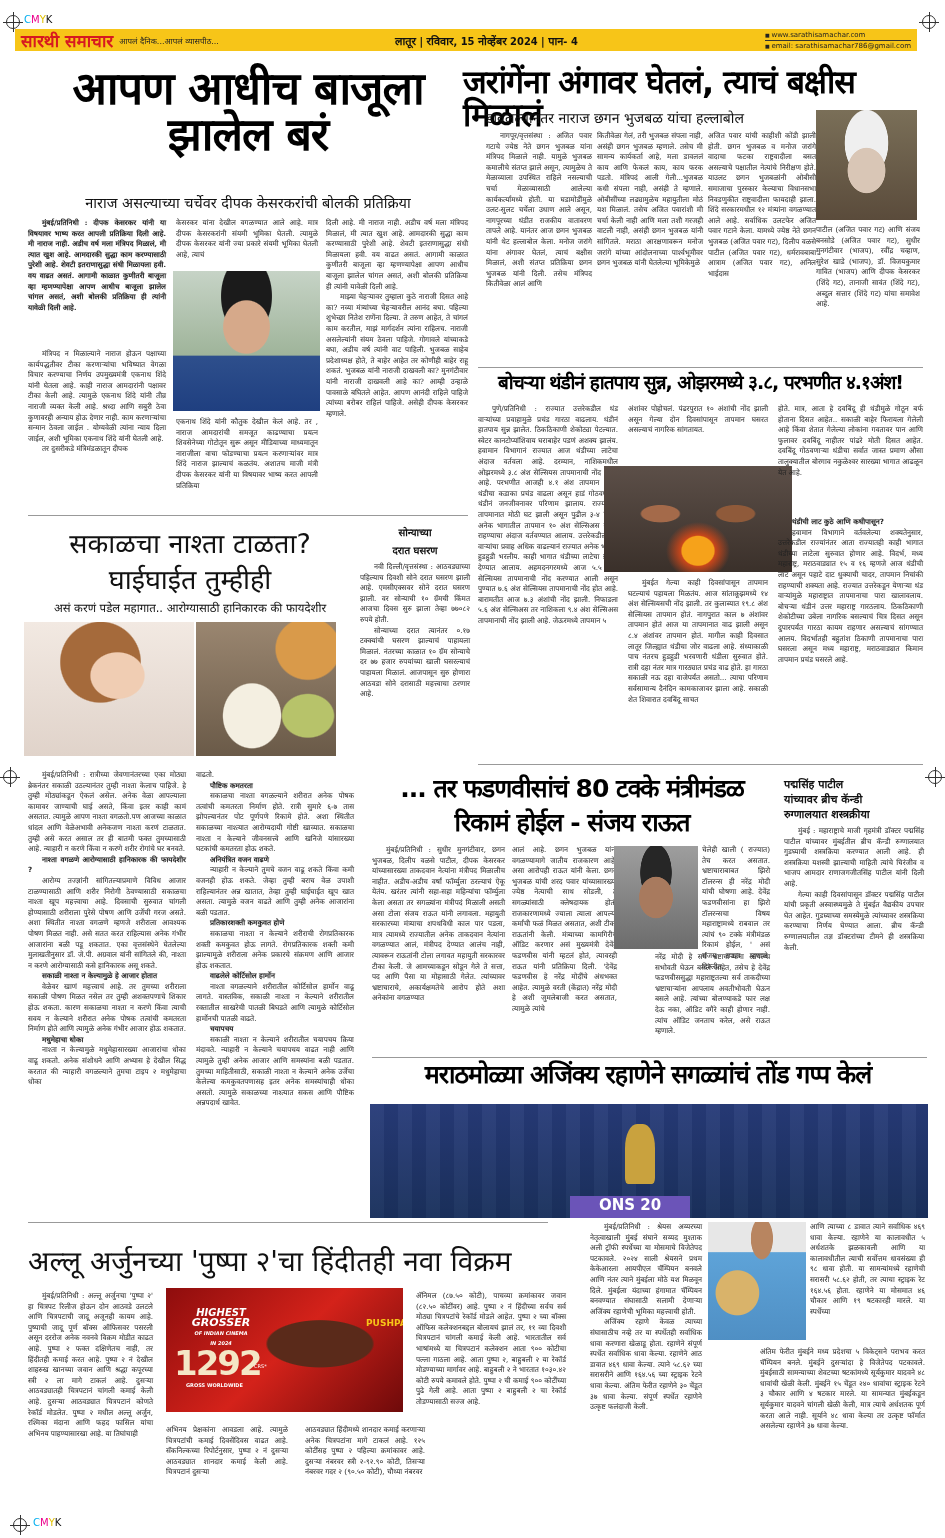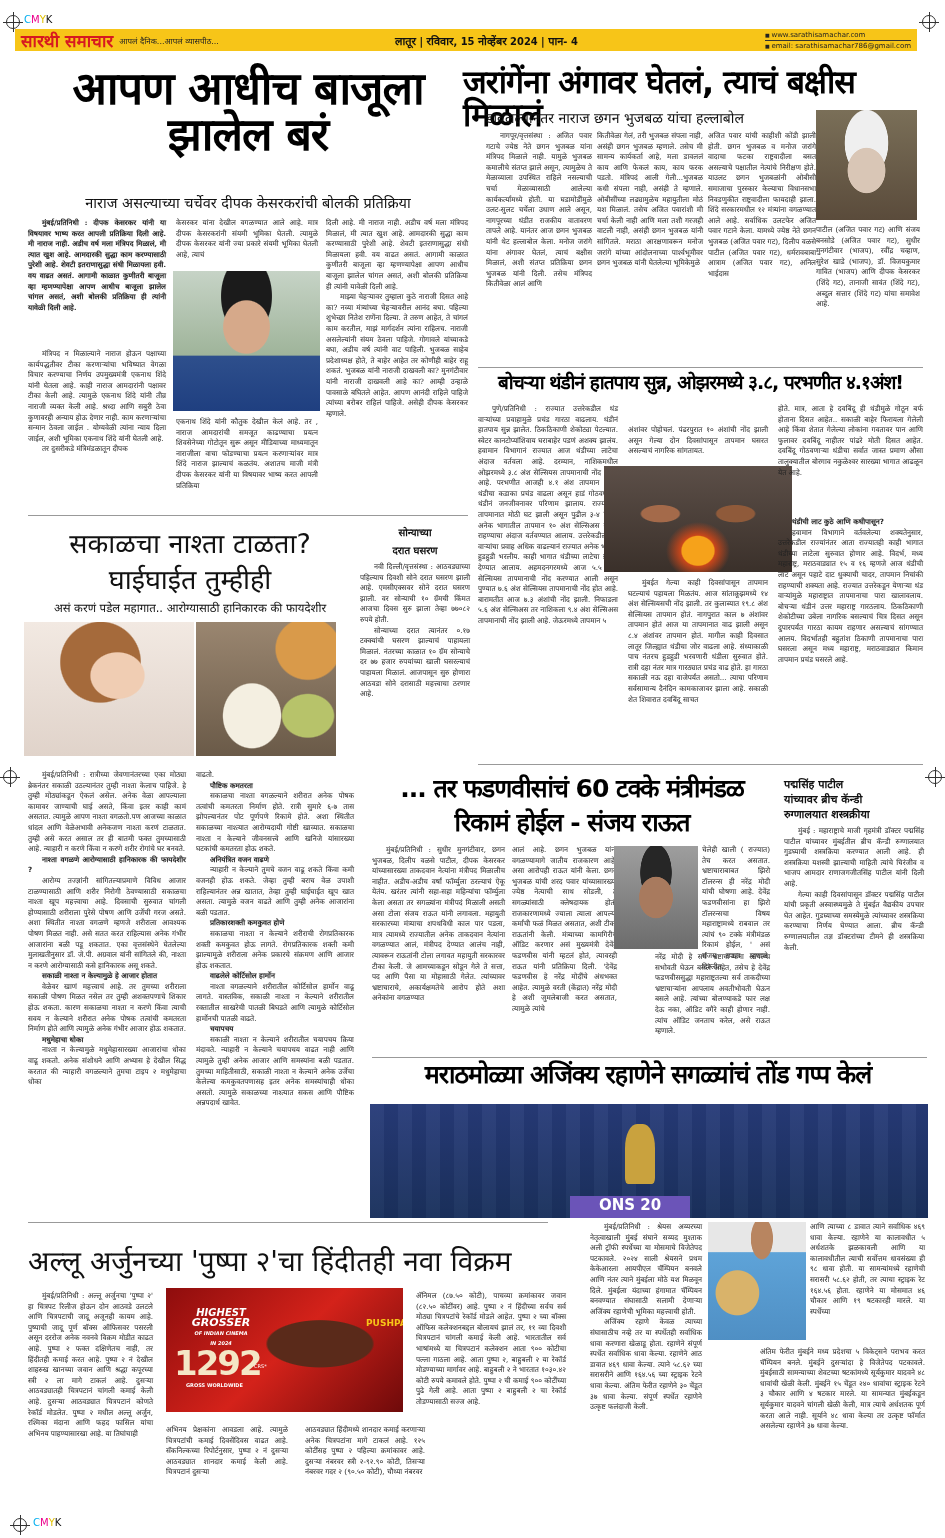--- a/index.html
+++ b/index.html
@@ -84,21 +84,21 @@
 <div class="photo" style="left:816px; top:110px; width:101px; height:110px; background: radial-gradient(ellipse at 50% 55%, #d9c6b6 0 26%, transparent 27%), radial-gradient(ellipse at 50% 30%, #efefef 0 30%, transparent 31%), linear-gradient(180deg, #7a6f58 0%, #5a4b3b 100%);"></div>
 <div class="abs body" style="left:816px; top:225px; width:104px;">
     <p style="text-indent:0">पाटील (अजित पवार गट) आणि संजय बनसोडे (अजित पवार गट), सुधीर मुनगंटीवार (भाजप), रवींद्र चव्हाण, सुरेश खाडे (भाजप), डॉ. विजयकुमार गावित (भाजप) आणि दीपक केसरकर (शिंदे गट), तानाजी सावंत (शिंदे गट), अब्दुल सत्तार (शिंदे गट) यांचा समावेश आहे.</p>
   </div>
 <div class="rule" style="left:478px; top:367px; width:445px;"></div>
 
 <div class="abs h-huge" style="left:478px; top:373px; width:445px; font-size:19px; text-align:center;">बोचऱ्या थंडीनं हातपाय सुन्न, ओझरमध्ये ३.८, परभणीत ४.१अंश!</div>
 <div class="abs body" style="left:478px; top:404px; width:140px;">
     <p>पुणे/प्रतिनिधी : राज्यात उत्तरेकडील थंड वाऱ्यांच्या प्रवाहामुळे प्रचंड गारठा वाढलाय. थंडीनं हातपाय सुन्न झालेत. ठिकठिकाणी शेकोट्या पेटल्यात. स्वेटर कानटोप्यांशिवाय घराबाहेर पडणं अशक्य झालंय. हवामान विभागानं राज्यात आज थंडीच्या लाटेचा अंदाज वर्तवला आहे. दरम्यान, नाशिकमधील ओझरमध्ये ३.८ अंश सेल्सियस तापमानाची नोंद झाली आहे. परभणीत आजही ४.१ अंश तापमान आहे. थंडीचा कडाका प्रचंड वाढला असून हाडं गोठवणाऱ्या थंडीनं जनजीवनावर परिणाम झालाय. राज्यातील तापमानात मोठी घट झाली असून पुढील ३-४ दिवस अनेक भागातील तापमान १० अंश सेल्सिअस खाली राहण्याचा अंदाज वर्तवण्यात आलाय. उत्तरेकडील थंड वाऱ्यांचा प्रवाह अधिक वाढल्यानं राज्यात अनेक भागात हुडहुडी भरलीय. काही भागात थंडीच्या लाटेचा इशारा देण्यात आलाय. अहमदनगरमध्ये आज ५.५ अंश सेल्सियस तापमानाची नोंद करण्यात आली असून पुण्यात ७.६ अंश सेल्सियस तापमानाची नोंद होत आहे. बारामतीत आज ७.३ अंशांची नोंद झाली. निफाडला ५.६ अंश सेल्सिअस तर नाशिकला ९.४ अंश सेल्सिअस तापमानाची नोंद झाली आहे. जेऊरमध्ये तापमान ५</p>
   </div>
-<div class="abs body" style="left:628px; top:404px; width:140px;margin-top:21px;">
+<div class="abs body" style="left:628px; top:404px; width:140px;">
     <p style="text-indent:0">अंशांवर पोहोचलं. पंढरपुरात १० अंशांची नोंद झाली असून गेल्या दोन दिवसांपासून तापमान घसरत असल्याचं नागरिक सांगतायत.</p>
   </div>
 <div class="photo" style="left:604px; top:466px; width:188px; height:106px; background: radial-gradient(ellipse at 50% 80%, #f6a21a 0 12%, #c8461a 13%, transparent 24%), radial-gradient(ellipse at 30% 45%, #a46a4a 0 10%, transparent 11%), radial-gradient(ellipse at 70% 45%, #8f5a3a 0 10%, transparent 11%), linear-gradient(180deg, #5c4f48 0%, #3a302a 100%);"></div>
 <div class="abs body" style="left:628px; top:578px; width:140px;">
     <p>मुंबईत गेल्या काही दिवसांपासून तापमान घटल्याचं पहायला मिळतंय. आज सांताक्रूझमध्ये १४ अंश सेल्सियसची नोंद झाली. तर कुलाब्यात १९.८ अंश सेल्सियस तापमान होतं. नागपुरात काल ७ अंशांवर तापमान होतं आज या तापमानात वाढ झाली असून ८.४ अंशांवर तापमान होतं. मागील काही दिवसात लातूर जिल्ह्यात थंडीचा जोर वाढला आहे. संध्याकाळी पाच नंतरच हुडहुडी भरवणारी थंडीला सुरुवात होते. रात्री दहा नंतर मात्र गारठ्यात प्रचंड वाढ होते. हा गारठा सकाळी नऊ दहा वाजेपर्यंत असतो... त्याचा परिणाम सर्वसामान्य दैनंदिन कामकाजावर झाला आहे. सकाळी शेत शिवारात दवबिंदू साचत</p>
   </div>
 <div class="abs body" style="left:778px; top:404px; width:145px;">
     <p style="text-indent:0">होते. मात्र, आता हे दवबिंदू ही थंडीमुळे गोठून बर्फ होताना दिसत आहेत.. सकाळी बाहेर फिरायला गेलेली आहे किंवा शेतात गेलेल्या लोकांना गवतावर पान आणि फुलावर दवबिंदू नाहीतर पांढरे मोती दिसत आहेत. दवबिंदू गोठवणाऱ्या थंडीचा सर्वात जास्त प्रमाण औसा तालुक्यातील बोरगाव नकुळेश्वर सारख्या भागात आढळून येत आहे.</p>
   </div>
 <div class="abs body" style="left:778px; top:517px; width:145px;">
@@ -140,21 +140,21 @@
 <div class="abs h-sub" style="left:360px; top:524px; width:110px; font-size:10px; text-align:center; line-height:18px; font-weight:bold;">
   <div>सोन्याच्या</div>
   <div>दरात घसरण</div>
 </div>
 <div class="abs body" style="left:360px; top:562px; width:110px;">
   <p>नवी दिल्ली/वृत्तसंस्था : आठवड्याच्या पहिल्याच दिवशी सोने दरात घसरण झाली आहे. एमसीएक्सवर सोने दरात घसरण झाली. वर सोन्याची १० ग्रॅमची किंमत आजचा दिवस सुरु झाला तेव्हा ७७०८२ रुपये होती.</p>
   <p>सोन्याच्या दरात त्यानंतर ०.१७ टक्क्यांची घसरण झाल्याचं पाहायला मिळालं. नंतरच्या काळात १० ग्रॅम सोन्याचे दर ७७ हजार रुपयांच्या खाली घसरल्याचं पाहायला मिळालं. आजपासून सुरु होणारा आठवडा सोने दरासाठी महत्त्वाचा ठरणार आहे.</p>
 </div>
 
 <div class="abs h-huge" style="left:372px; top:772px; width:400px; font-size:25px; text-align:center; line-height:34px;">
-  <div>... तर फडणवीसांचं 60 टक्के मंत्रीमंडळ</div>
+  <div>... तर फडणवीसांचं 80 टक्के मंत्रीमंडळ</div>
   <div>रिकामं होईल - संजय राऊत</div>
 </div>
 <div class="abs body" style="left:372px; top:845px; width:133px;">
     <p>मुंबई/प्रतिनिधी : सुधीर मुनगंटीवार, छगन भुजबळ, दिलीप वळसे पाटील, दीपक केसरकर यांच्यासारख्या ताकदवान नेत्यांना मंत्रीपद मिळालीच नाहीत. अडीच-अडीच वर्षां फॉर्म्युला ठरल्याचं ऐकू येतंय. खरंतर त्यांनी सहा-सहा महिन्यांचा फॉर्म्युला केला असता तर सगळ्यांना मंत्रीपदं मिळाली असती असा टोला संजय राऊत यांनी लगावला. महायुती सरकारच्या मंत्र्याचा शपथविधी काल पार पडला, मात्र त्यामध्ये राज्यातील अनेक ताकदवान नेत्यांना वगळण्यात आलं, मंत्रीपद देण्यात आलंच नाही, त्यावरून राऊतांनी टोला लगावत महायुती सरकारवर टीका केली. जे आमच्याकडून सोडून गेले ते सत्ता, पद आणि पैसा या मोहासाठी गेलेत. त्यांच्यावर भ्रष्टाचाराचे, अकार्यक्षमतेचे आरोप होते अशा अनेकांना वगळण्यात</p>
   </div>
 <div class="abs body" style="left:512px; top:845px; width:105px;">
     <p style="text-indent:0">आलं आहे. छगन भुजबळ यांना वगळण्यामागे जातीय राजकारण आहे, असा आरोपही राऊत यांनी केला. छगन भुजबळ यांची शरद पवार यांच्यासारख्या ज्येष्ठ नेत्याची साथ सोडली, ते सगळ्यांसाठी क्लेषदायक होतं. राजकारणामध्ये ज्याला त्याला आपल्या कर्मांची फळं मिळत असतात, अशी टीका राऊतांनी केली. मंत्र्याच्या कामगिरीचं ऑडिट करणार असं मुख्यमंत्री देवेंद्र फडणवीस यांनी म्हटलं होतं, त्यावरही राऊत यांनी प्रतिक्रिया दिली. 'देवेंद्र फडणवीस हे नरेंद्र मोदींचे अंधभक्त आहेत. त्यामुळे वरती (केंद्रात) नरेंद्र मोदी हे अशी जुमलेबाजी करत असतात, त्यामुळे त्यांचे</p>
   </div>
 <div class="photo" style="left:614px; top:846px; width:84px; height:103px; background: radial-gradient(ellipse at 50% 50%, #a87a5e 0 28%, transparent 29%), radial-gradient(ellipse at 50% 26%, #262626 0 26%, transparent 27%), linear-gradient(180deg, #9e9e9e 0%, #6c6c6c 100%);"></div>
 <div class="abs body" style="left:702px; top:845px; width:68px;">

